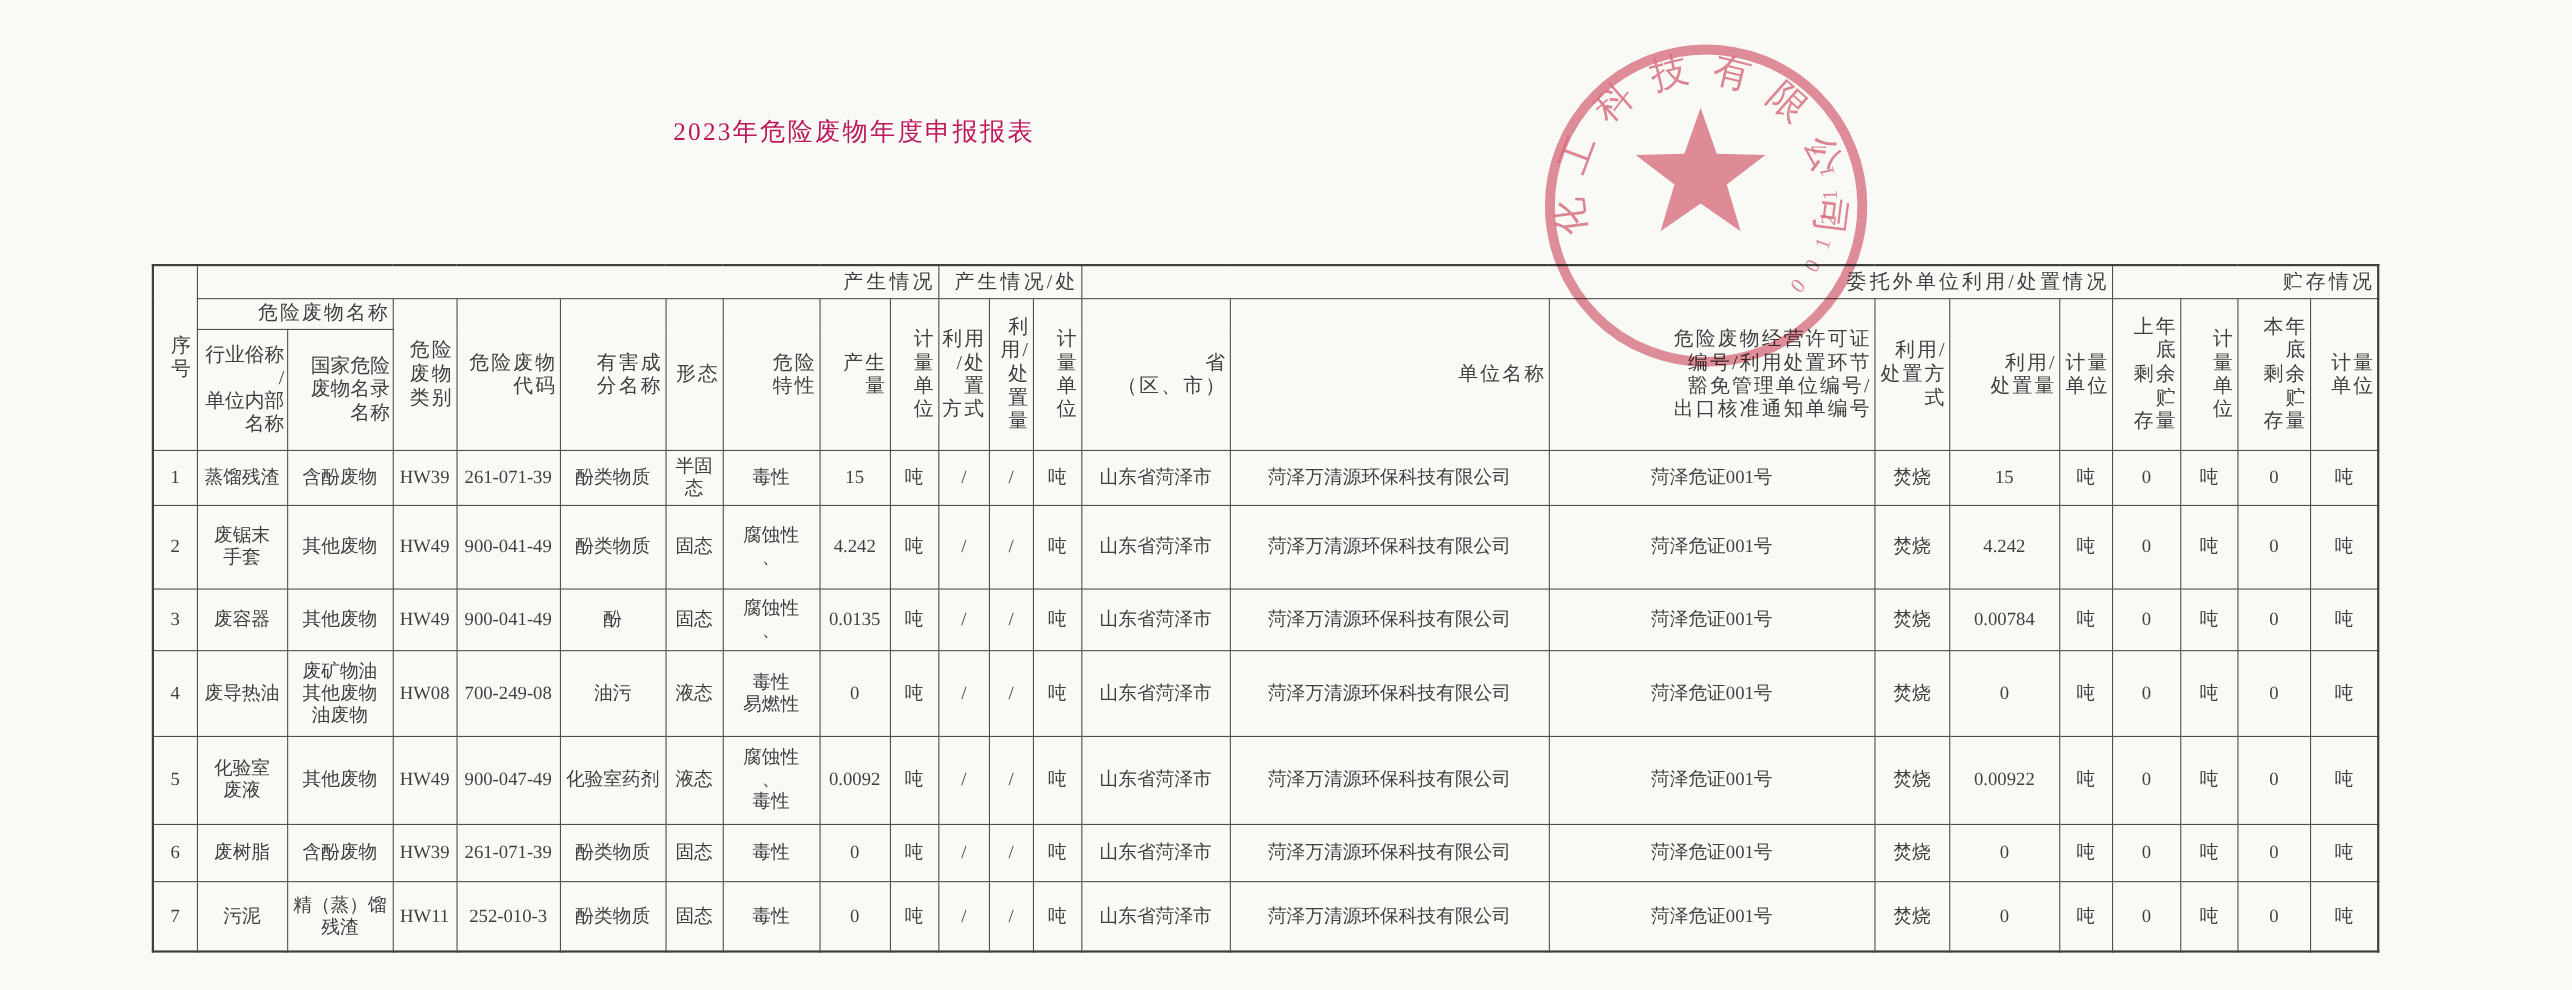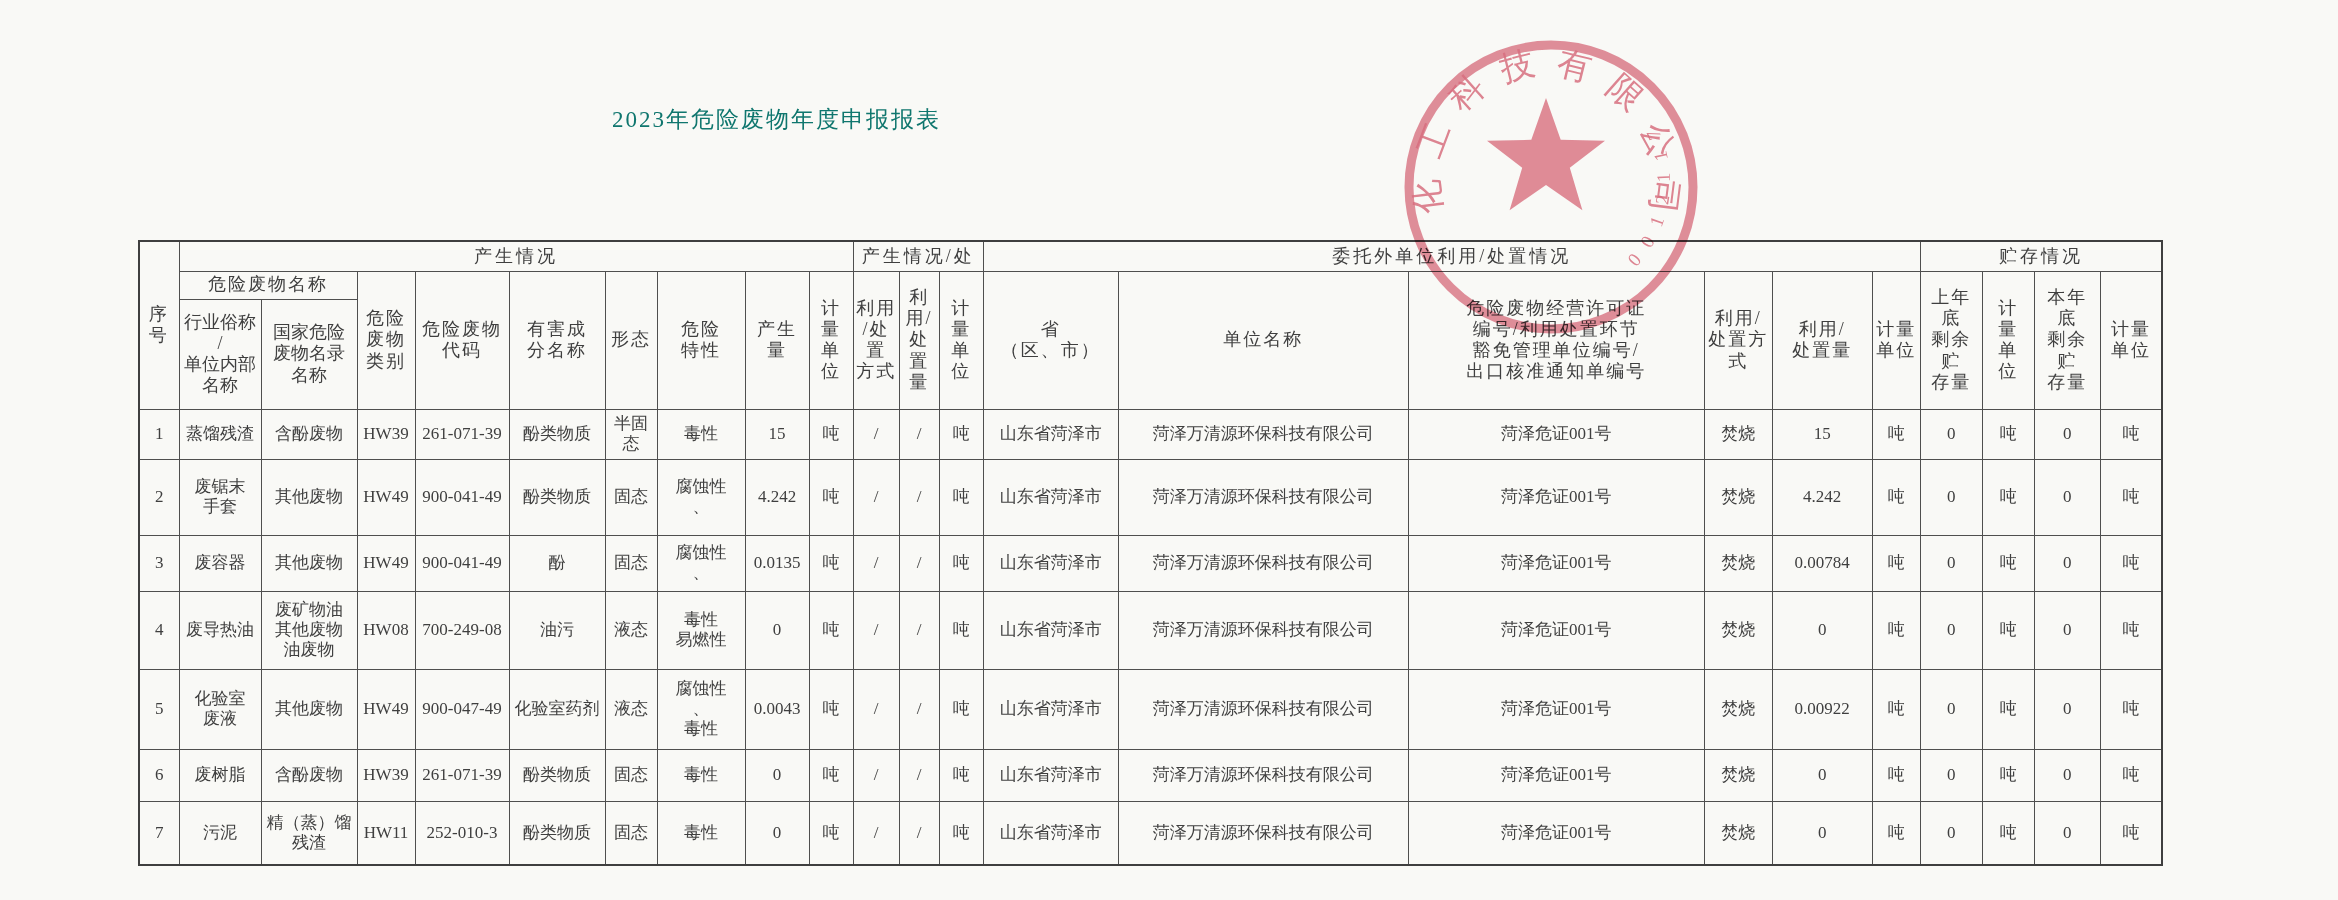--- a/index.html
+++ b/index.html
@@ -4,40 +4,40 @@
 <style>
   html,body{margin:0;padding:0;}
   body{
     width:2338px;height:900px;position:relative;overflow:hidden;
     background:#f9f9f6;
     font-family:"Liberation Serif","DejaVu Serif",serif;
     color:#404040;
   }
   .doc-title{
     position:absolute;left:612px;top:104px;
-    font-size:23px;letter-spacing:2px;color:#0f766e;
+    font-size:23px;letter-spacing:2px;color:#be185d;
   }
   .tbl-wrap{position:absolute;left:138px;top:240px;}
   table.tbl{
     border-collapse:collapse;table-layout:fixed;width:2023px;
     background:transparent;
   }
   .tbl th,.tbl td{
     border:1.5px solid #4f4f4f;
     font-weight:normal;text-align:center;vertical-align:middle;
     padding:1px 2px;overflow:hidden;
     white-space:pre-line;line-height:1.18;color:#3f3f3f;
   }
   .tbl{border:2px solid #3f3f3f;}
   tr.h-a{height:30px;}
   tr.h-a th{font-size:19px;letter-spacing:3px;}
   tr.h-b{height:28px;margin-left:27px;}
   tr.h-b th{font-size:18px;letter-spacing:2px;}
   tr.h-c{height:110px;}
-  .tbl thead th{font-size:18px;}
+  .tbl thead th{font-size:18px;text-align:right;}
   .tbl tbody td{font-size:17px;}
   .tbl tbody tr:nth-child(1){height:50px;}
   .tbl tbody tr:nth-child(2){height:76px;}
   .tbl tbody tr:nth-child(3){height:56px;}
   .tbl tbody tr:nth-child(4){height:78px;}
   .tbl tbody tr:nth-child(5){height:80px;}
   .tbl tbody tr:nth-child(6){height:52px;}
   .tbl tbody tr:nth-child(7){height:64px;}
   .stamp{
     position:absolute;left:1396px;top:32px;width:310px;height:310px;
@@ -267,21 +267,21 @@
           <td>化验室
 废液</td>
           <td>其他废物</td>
           <td>HW49</td>
           <td>900-047-49</td>
           <td>化验室药剂</td>
           <td>液态</td>
           <td>腐蚀性
 、
 毒性</td>
-          <td>0.0043</td>
+          <td>0.0092</td>
           <td>吨</td>
           <td>/</td>
           <td>/</td>
           <td>吨</td>
           <td>山东省菏泽市</td>
           <td>菏泽万清源环保科技有限公司</td>
           <td>菏泽危证001号</td>
           <td>焚烧</td>
           <td>0.00922</td>
           <td>吨</td>

